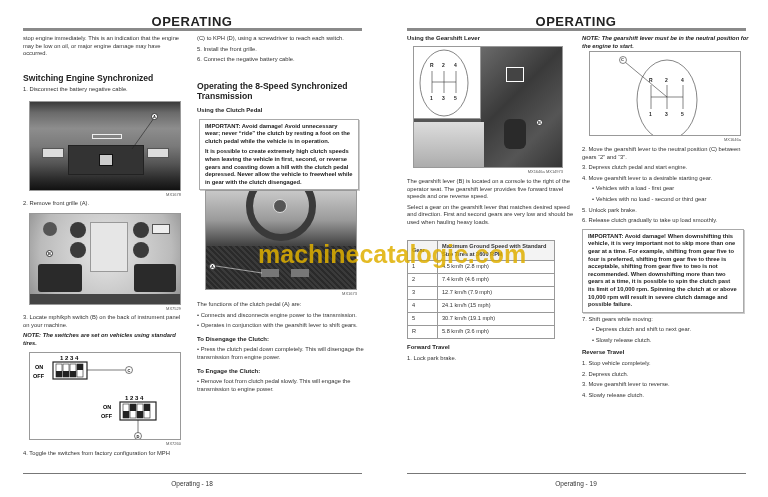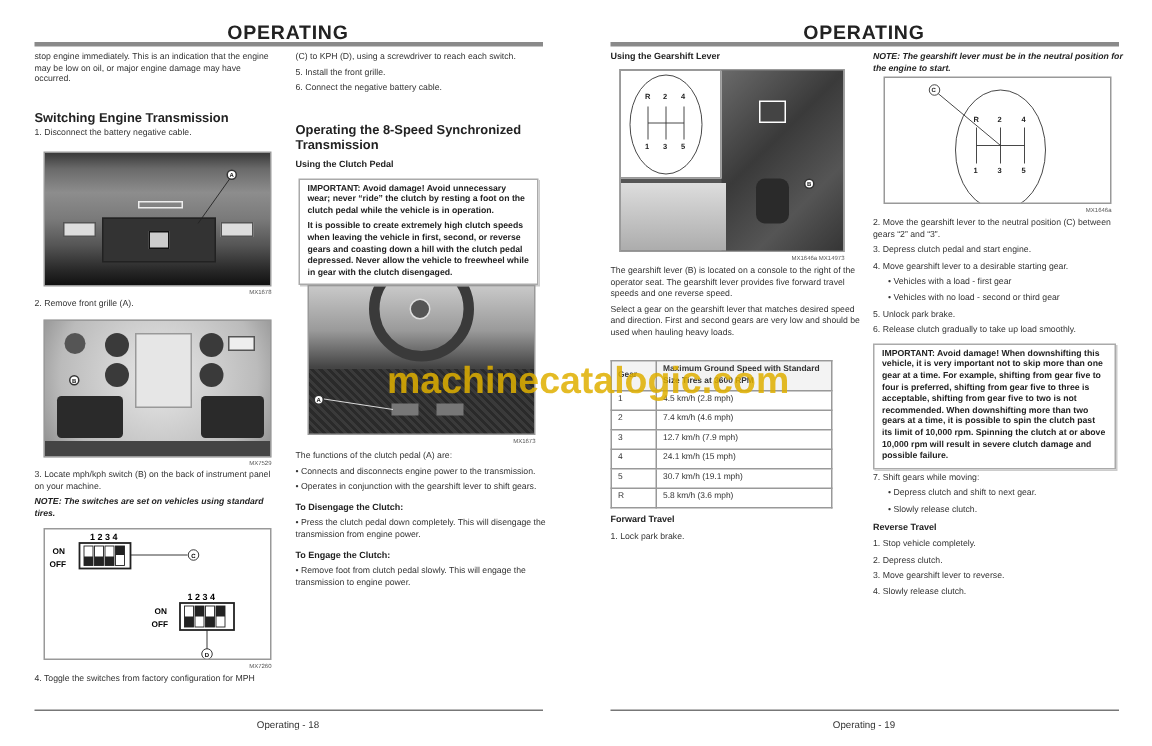--- a/index.html
+++ b/index.html
@@ -33,21 +33,21 @@
 <body>
 
 <div class="page left">
   <div class="title">OPERATING</div>
   <div class="rule"></div>
 
   <div class="col" style="left:23px; top:35px; width:160px;">
     <div class="p">stop engine immediately. This is an indication that the engine may be low on oil, or major engine damage may have occurred.</div>
   </div>
   <div class="col" style="left:23px; top:73px; width:160px;">
-    <div class="h2" style="margin-bottom:3px;">Switching Engine Transmission</div>
+    <div class="h2" style="margin-bottom:3px;">Switching Engine Synchronized</div>
     <div class="p">1.  Disconnect the battery negative cable.</div>
   </div>
 
   <div class="fig" style="left:29px; top:101px; width:152px; height:90px; background:linear-gradient(#3a3a3a 0%, #6a6a6a 12%, #8d8d8d 30%, #7a7a7a 50%, #555 70%, #2a2a2a 88%, #111 100%);">
     <div style="position:absolute; left:12px; top:46px; width:22px; height:10px; background:#ddd; border:1px solid #555;"></div>
     <div style="position:absolute; left:117px; top:46px; width:22px; height:10px; background:#ddd; border:1px solid #555;"></div>
     <div style="position:absolute; left:38px; top:43px; width:76px; height:30px; background:#333; border:1px solid #222;">
       <div style="position:absolute; left:30px; top:8px; width:14px; height:12px; background:#ccc; border:1px solid #111;"></div>
     </div>
     <div style="position:absolute; left:62px; top:32px; width:30px; height:5px; border:0.7px solid #eee;"></div>

